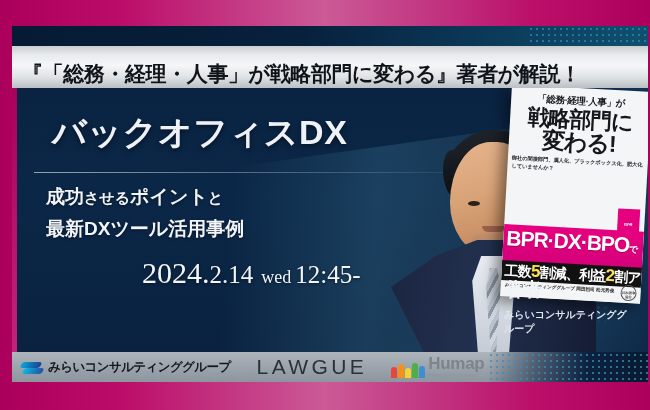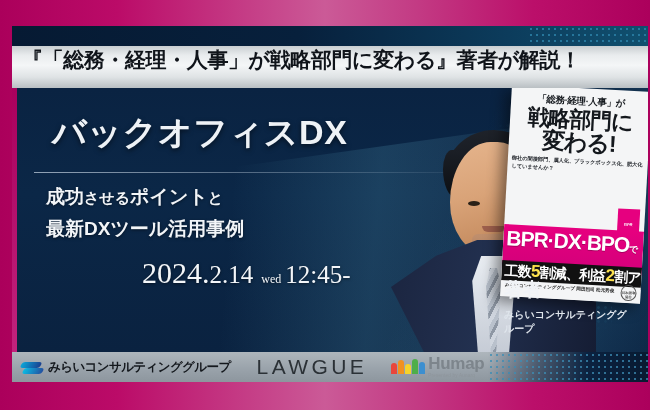--- a/index.html
+++ b/index.html
@@ -24,21 +24,21 @@
   }
   .navystrip .dots{
     position:absolute;right:0;top:0;width:120px;height:100%;
     background-image:radial-gradient(#2a7fa5 1px, transparent 1.2px);
     background-size:6px 6px;opacity:.85;
   }
   
   #headbar{
     position:absolute;left:0;top:20px;width:100%;height:42px;
     background:linear-gradient(180deg,#c9ced1 0%,#e9ecee 22%,#f4f6f7 46%,#dfe3e5 74%,#b9bfc3 100%);
-    display:flex;align-items:flex-start;
+    display:flex;align-items:flex-end;
     box-shadow:0 1px 0 #8d9498;
   }
   #headbar .txt{
     font-family:"Liberation Serif","DejaVu Serif",serif;
     font-size:21px;font-weight:700;color:#10141a;
     white-space:nowrap;padding-left:10px;letter-spacing:-.4px;
   }
   
   #body{
     position:absolute;left:0;top:62px;width:100%;height:264px;
@@ -98,21 +98,21 @@
     font-family:"Liberation Serif","DejaVu Serif",serif;
     font-size:10px;font-weight:700;color:#fff;letter-spacing:.3px;
   }
   #date{
     position:absolute;left:130px;top:168px;
     font-family:"Liberation Serif","DejaVu Serif",serif;
     color:#f3f6f9;white-space:nowrap;
     text-shadow:0 1px 3px rgba(0,0,0,.5);
   }
   #date .big{font-size:30px;}
-  #date .mid{font-size:12px;}
+  #date .mid{font-size:18px;}
   #date .t{font-size:25px;}
   
   #credit{position:absolute;right:14px;bottom:16px;width:130px;text-align:left;}
   #credit .role{font-size:19px;font-weight:700;color:#f0f3f7;}
   #credit .org{font-size:10px;font-weight:700;color:#dfe5ec;margin-top:5px;}
   #credit .nm{font-size:19px;font-weight:700;color:#fff;margin-top:2px;letter-spacing:.5px;}
   
   #person{position:absolute;right:52px;bottom:0;width:205px;height:252px;}
   #person .suit{
     position:absolute;left:0;bottom:0;width:205px;height:112px;
@@ -213,21 +213,21 @@
   .swoosh i{
     position:absolute;left:0;top:3px;width:20px;height:6px;border-radius:6px;
     background:linear-gradient(90deg,#0aa5d8,#1b3f8f);transform:skewX(-26deg);
   }
   .swoosh i.b{top:9px;left:2px;background:linear-gradient(90deg,#0bbbe4,#2450a0);}
   .mirai-t{font-size:12.5px;font-weight:700;color:#14181d;letter-spacing:-.6px;}
   .lawgue{
     font-size:21px;font-weight:400;color:#2b3136;letter-spacing:3.4px;margin-left:26px;
     font-family:"Liberation Sans",sans-serif;
   }
-  .humap{display:flex;align-items:center;margin-left:24px;}
+  .humap{display:flex;align-items:flex-end;margin-left:24px;}
   .people{display:flex;align-items:flex-end;gap:1px;margin-right:3px;}
   .people b{display:block;width:6px;height:13px;border-radius:3px 3px 0 0;}
   .hm-t{font-size:17px;color:#7d858c;font-weight:700;letter-spacing:-.3px;line-height:.95;}
   .hm-s{font-size:4.6px;color:#8e959b;letter-spacing:.2px;}
   #logobar .rightdots{
     position:absolute;right:0;top:0;width:160px;height:100%;
     background:linear-gradient(90deg,rgba(11,31,61,0) 0%,rgba(11,31,61,.55) 30%,#0b2240 62%,#081a31 100%);
   }
   #logobar .rightdots:after{
     content:"";position:absolute;inset:0;

